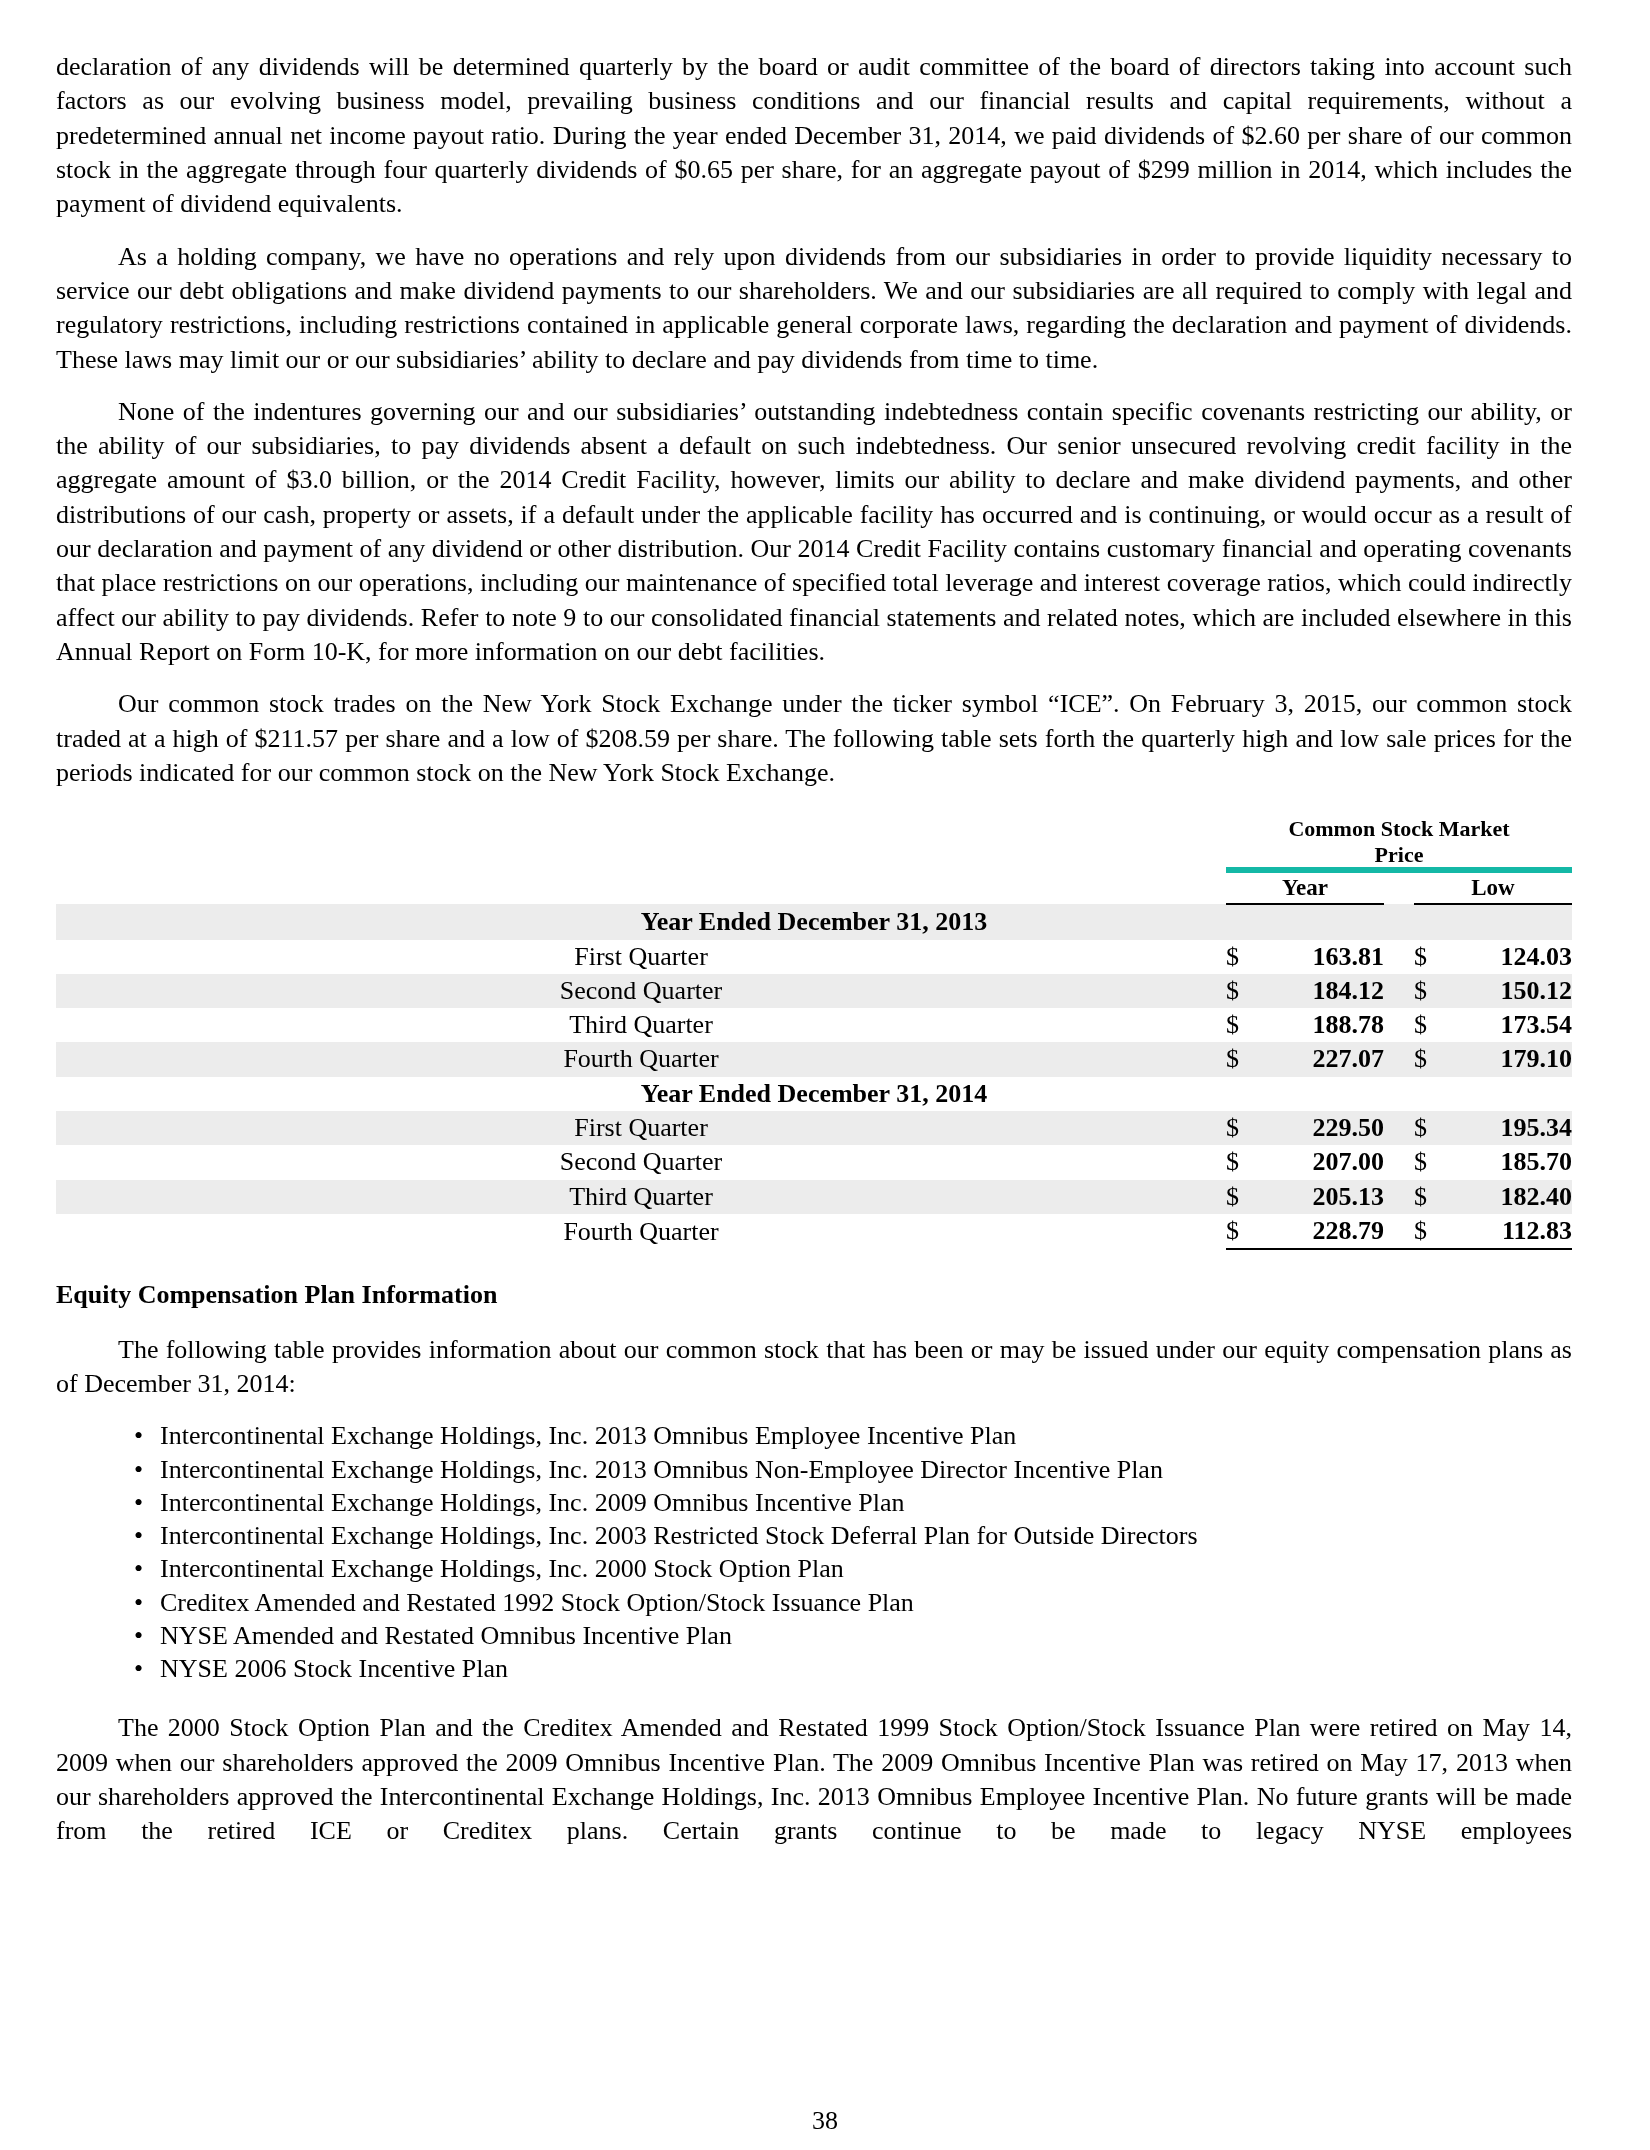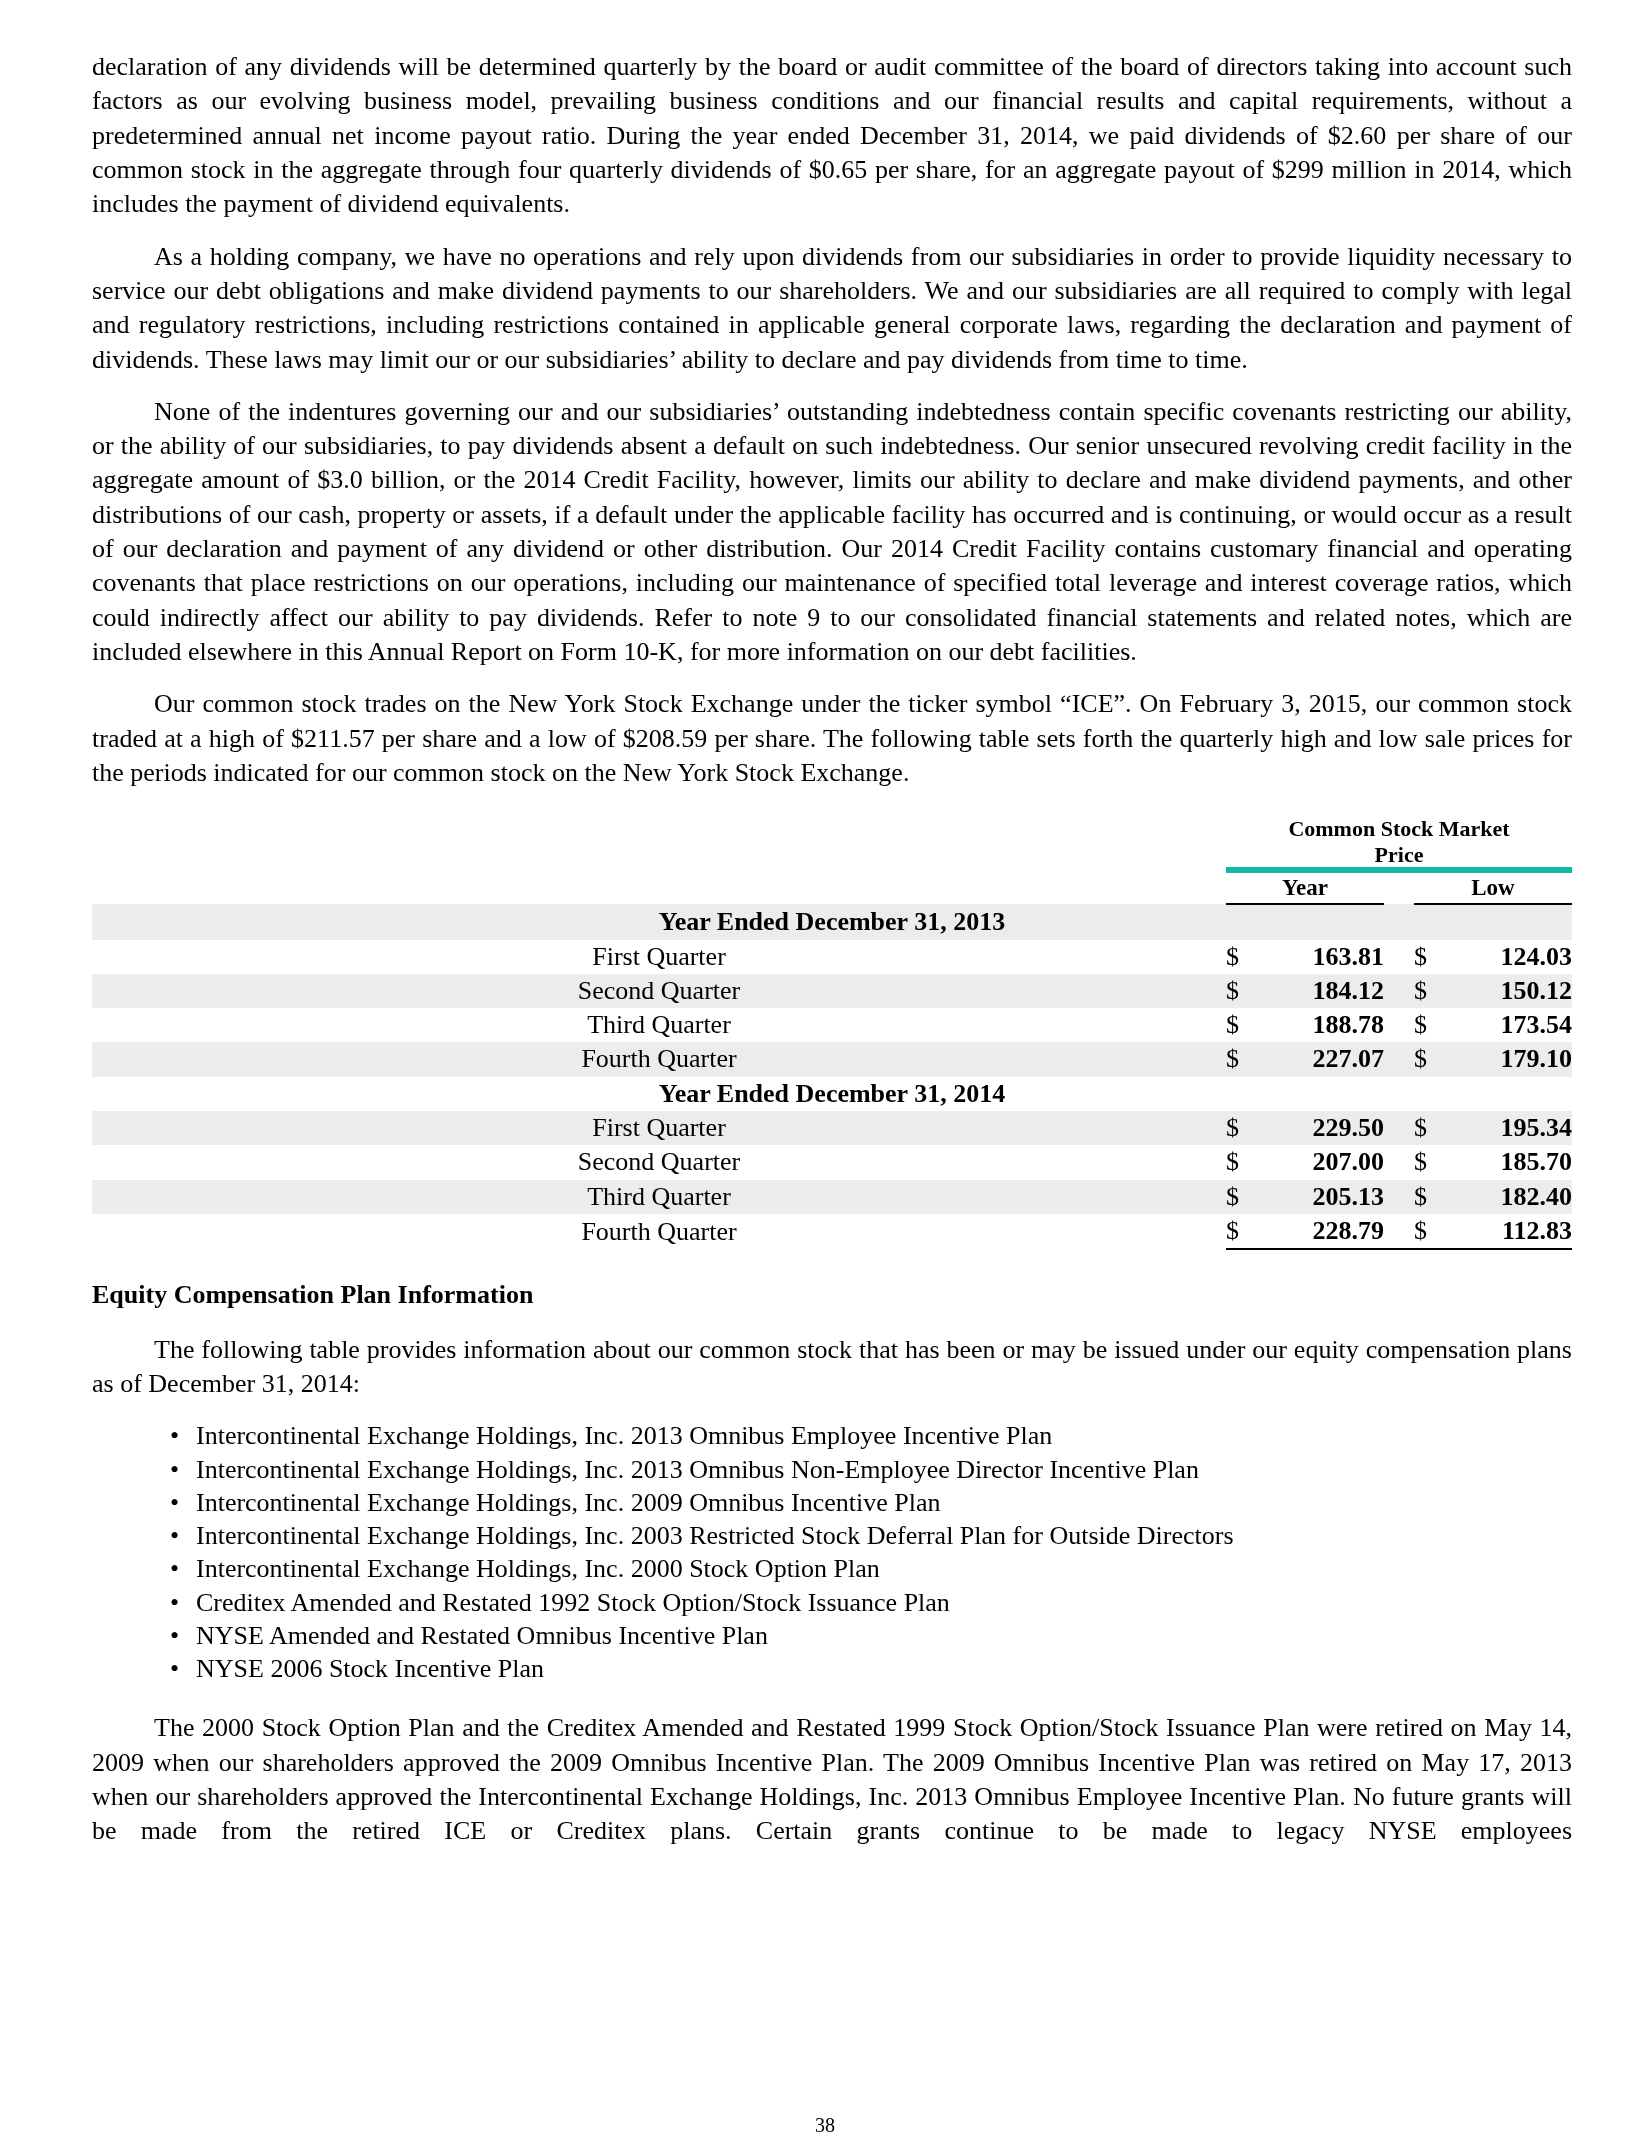--- a/index.html
+++ b/index.html
@@ -1,21 +1,21 @@
 <!DOCTYPE html>
 <html style="--row-shade: #ececec;"><head>
 <meta charset="utf-8">
 <style>
   html, body { margin: 0; padding: 0; background: #ffffff; }
   .page {
     position: relative;
     width: 1650px;
     height: 2150px;
     box-sizing: border-box;
-    padding: 50px 78px 0 92px;
+    padding: 50px 78px 0 56px;
     background: #ffffff;
     color: #000000;
     font-family: "Liberation Serif", serif;
     font-size: 26px;
     line-height: 1.32;
   }
   p.body {
     margin: 0 0 18px 0;
     text-align: justify;
   }
@@ -75,21 +75,21 @@
     content: "\2022";
     position: absolute;
     left: 0;
   }
   .page-number {
     position: absolute;
     bottom: 12px;
     left: 0;
     width: 100%;
     text-align: center;
-    font-size: 20px;
+    font-size: 26px;
   }
 </style>
 </head>
 <body>
 
 <div class="page">
 
   <p class="body">declaration of any dividends will be determined quarterly by the board or audit committee of the board of directors taking into account such factors as our evolving business model, prevailing business conditions and our financial results and capital requirements, without a predetermined annual net income payout ratio. During the year ended December 31, 2014, we paid dividends of $2.60 per share of our common stock in the aggregate through four quarterly dividends of $0.65 per share, for an aggregate payout of $299 million in 2014, which includes the payment of dividend equivalents.</p>
 
   <p class="body indent">As a holding company, we have no operations and rely upon dividends from our subsidiaries in order to provide liquidity necessary to service our debt obligations and make dividend payments to our shareholders. We and our subsidiaries are all required to comply with legal and regulatory restrictions, including restrictions contained in applicable general corporate laws, regarding the declaration and payment of dividends. These laws may limit our or our subsidiaries’ ability to declare and pay dividends from time to time.</p>

